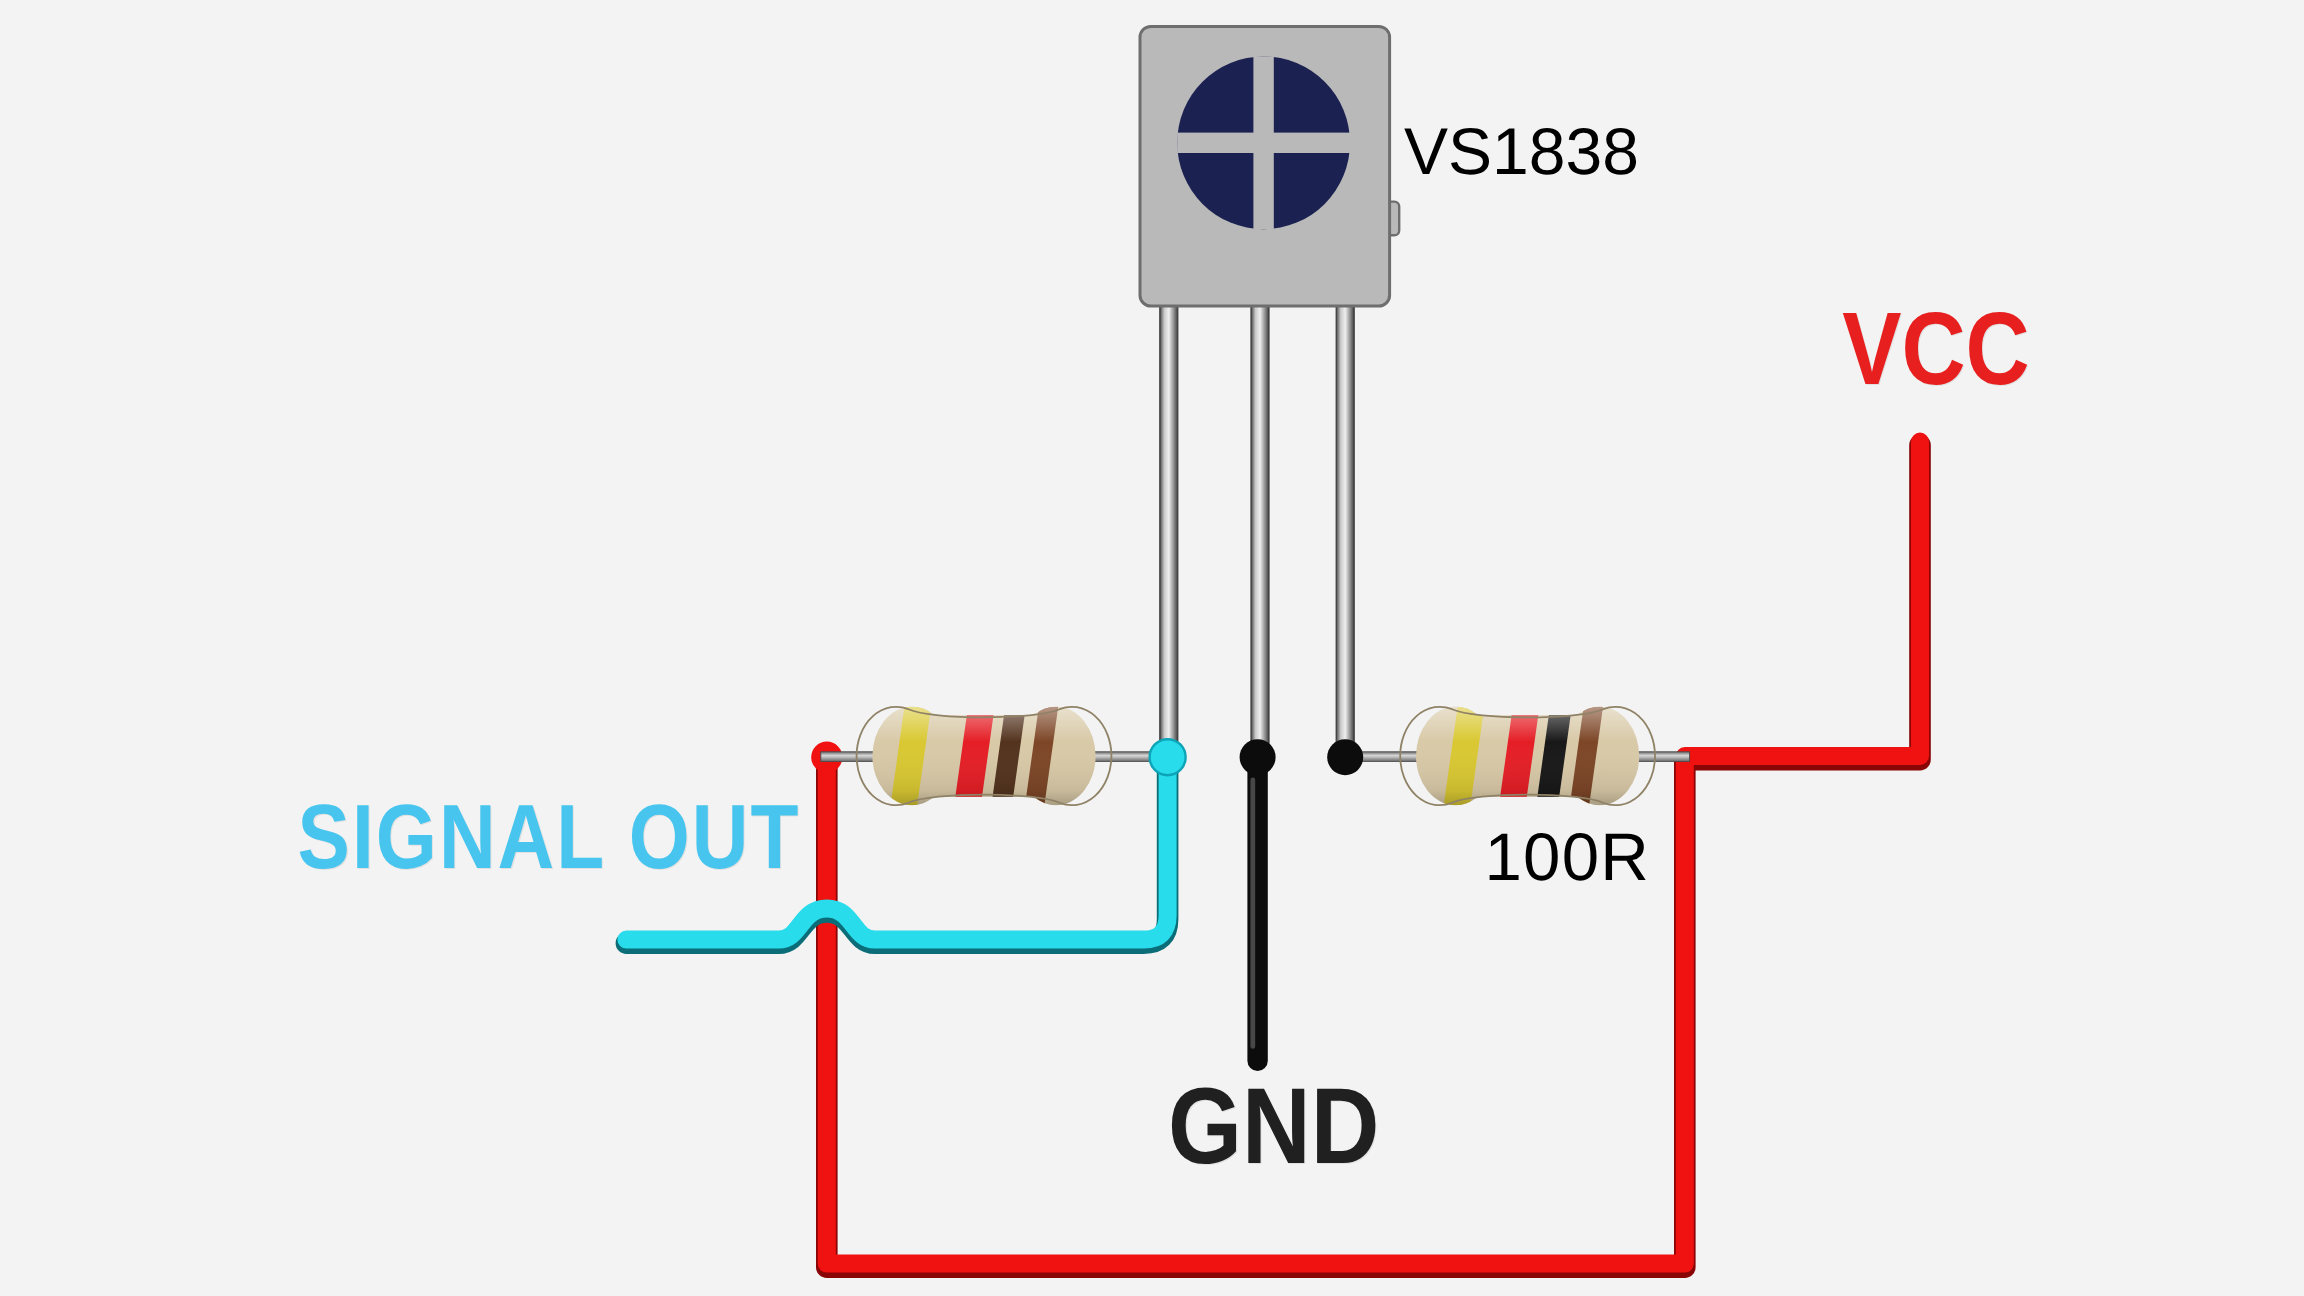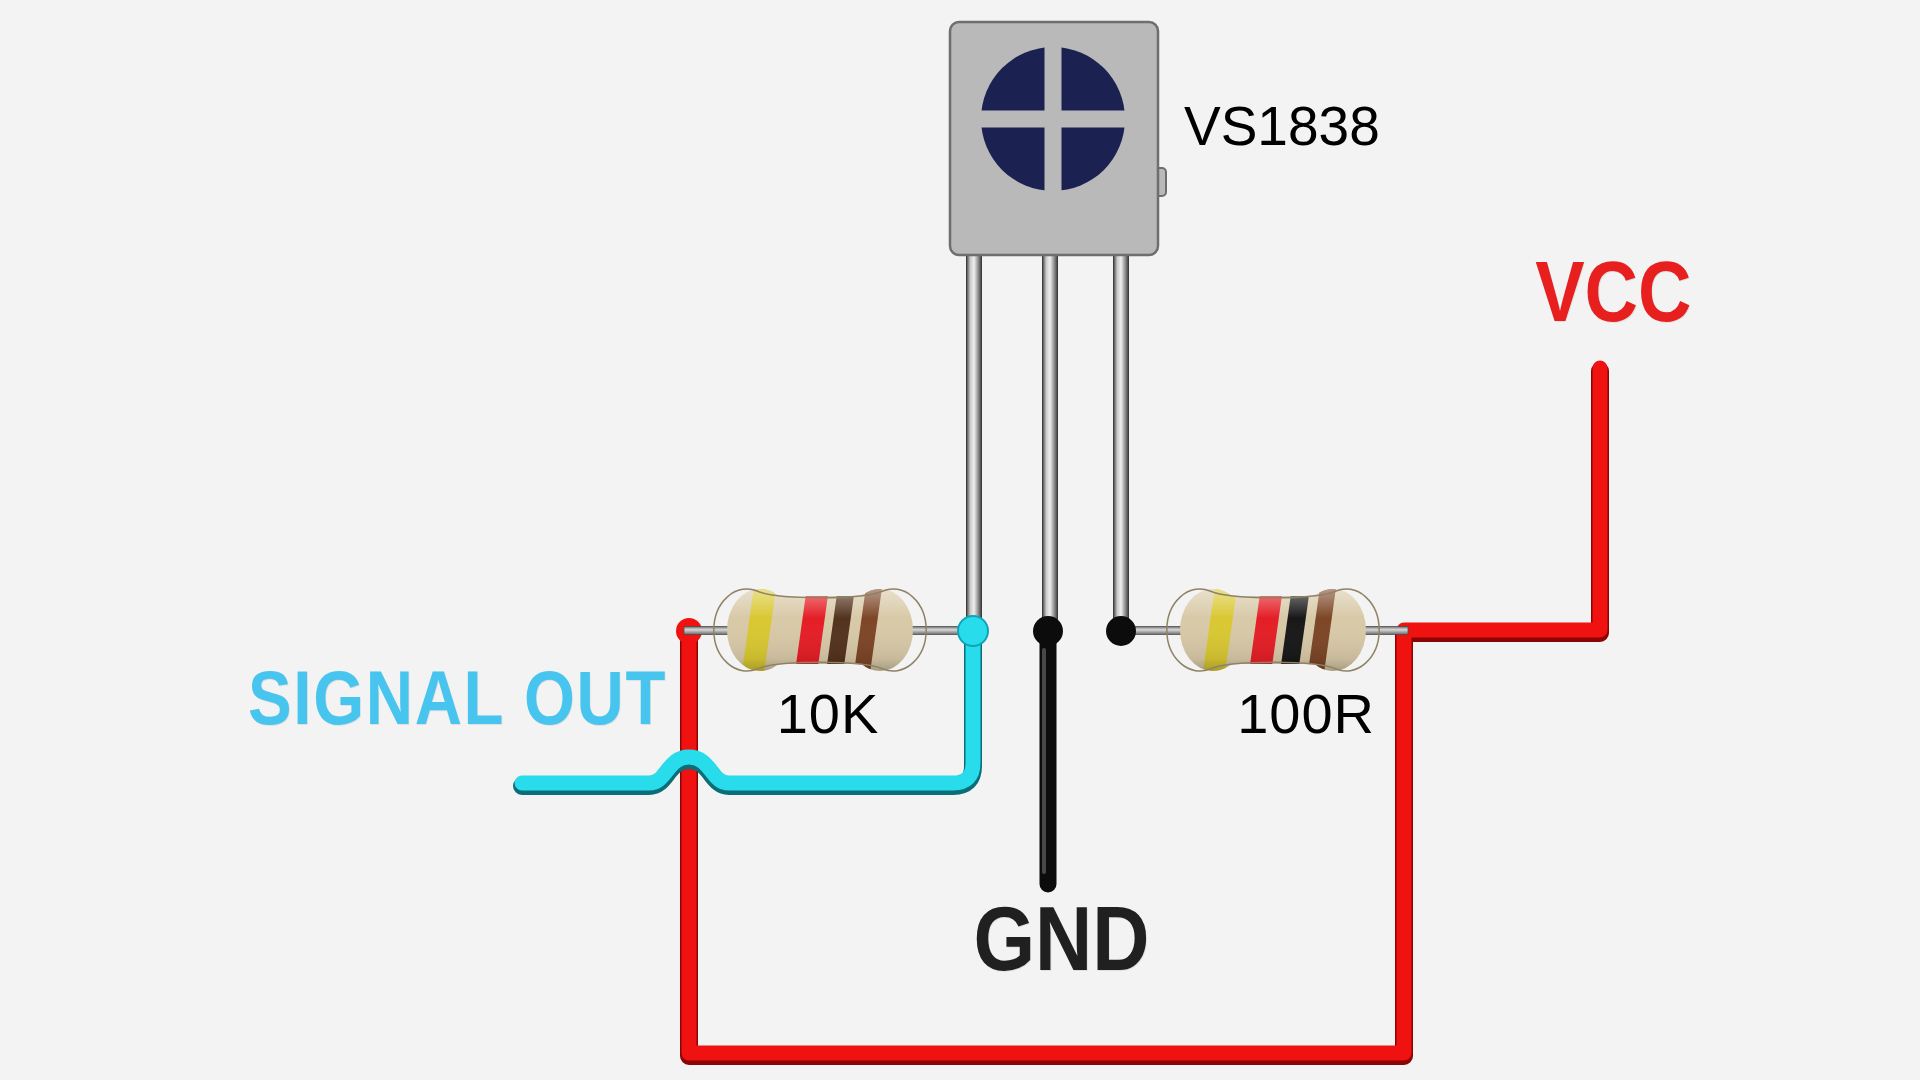--- a/index.html
+++ b/index.html
@@ -31,21 +31,21 @@
   #gnd-label{
     left:962px;top:894px;width:190px;text-align:center;font-size:90px;
     color:var(--color-label-gnd,#202020);
     transform:scaleX(0.88);transform-origin:center top;
   }
   #vcc-label{
     left:1524px;top:248px;width:160px;text-align:center;font-size:86px;
     color:var(--color-label-vcc,#e81f1f);
     transform:scaleX(0.86);transform-origin:center top;
   }
-  #vs1838-label{left:1170px;top:99px;margin-left:14px;}
+  #vs1838-label{left:1170px;top:99px;}
   #r1-label{left:753px;top:686px;width:150px;text-align:center;}
   #r2-label{left:1175px;top:686px;width:200px;text-align:right;}
 </style>
 </head>
 <body>
 
 <div id="stage">
 
   <svg id="circuit-svg" width="1920" height="1080" viewBox="0 0 1920 1080">
     <defs>
@@ -156,21 +156,20 @@
       <g>
         <circle cx="1053" cy="119" r="72" style="fill:var(--color-lens-navy,#1b2150)"></circle>
         <rect x="981" y="110.5" width="144" height="17" style="fill:var(--color-module-body,#b9b9b9)"></rect>
         <rect x="1044.5" y="47" width="17" height="144" style="fill:var(--color-module-body,#b9b9b9)"></rect>
       </g>
     </g>
   </svg>
 
   <div class="txt module-label" id="vs1838-label">VS1838</div>
 
-  <div class="txt component-label" id="r1-label">10K</div>
 
   <div class="txt component-label" id="r2-label">100R</div>
 
   <div class="txt sketch" id="signal-out-label">SIGNAL OUT</div>
 
   <div class="txt sketch" id="gnd-label">GND</div>
 
   <div class="txt sketch" id="vcc-label">VCC</div>
 </div>
 

